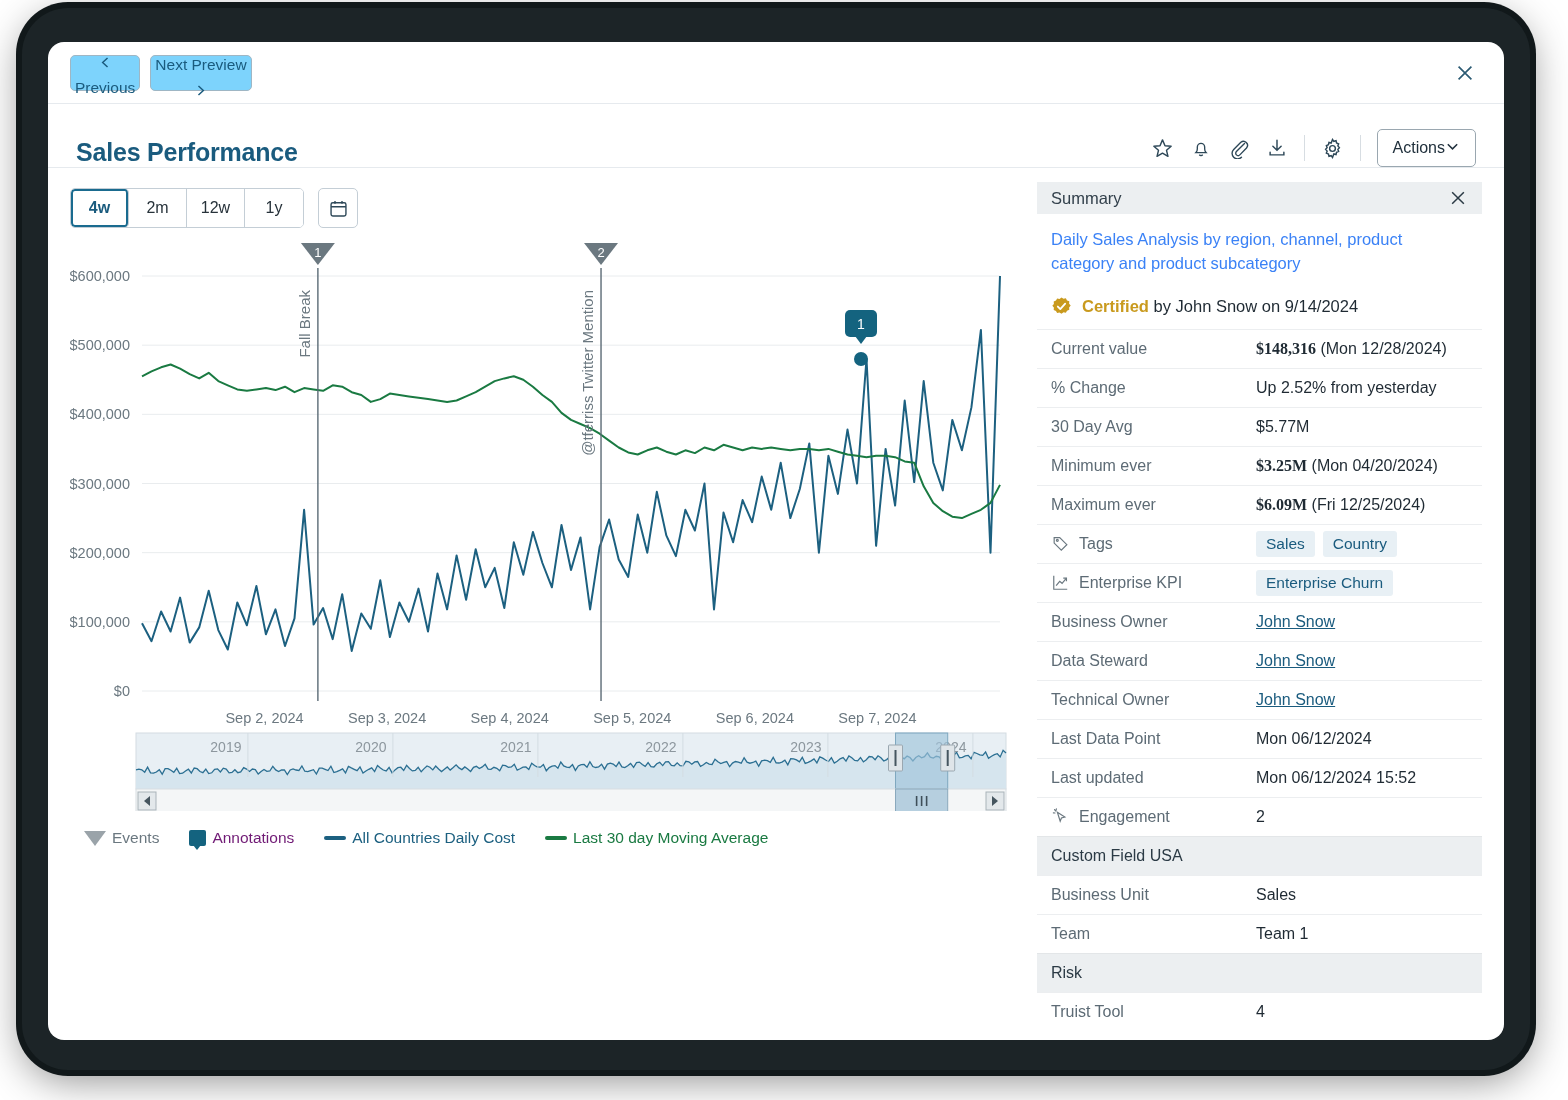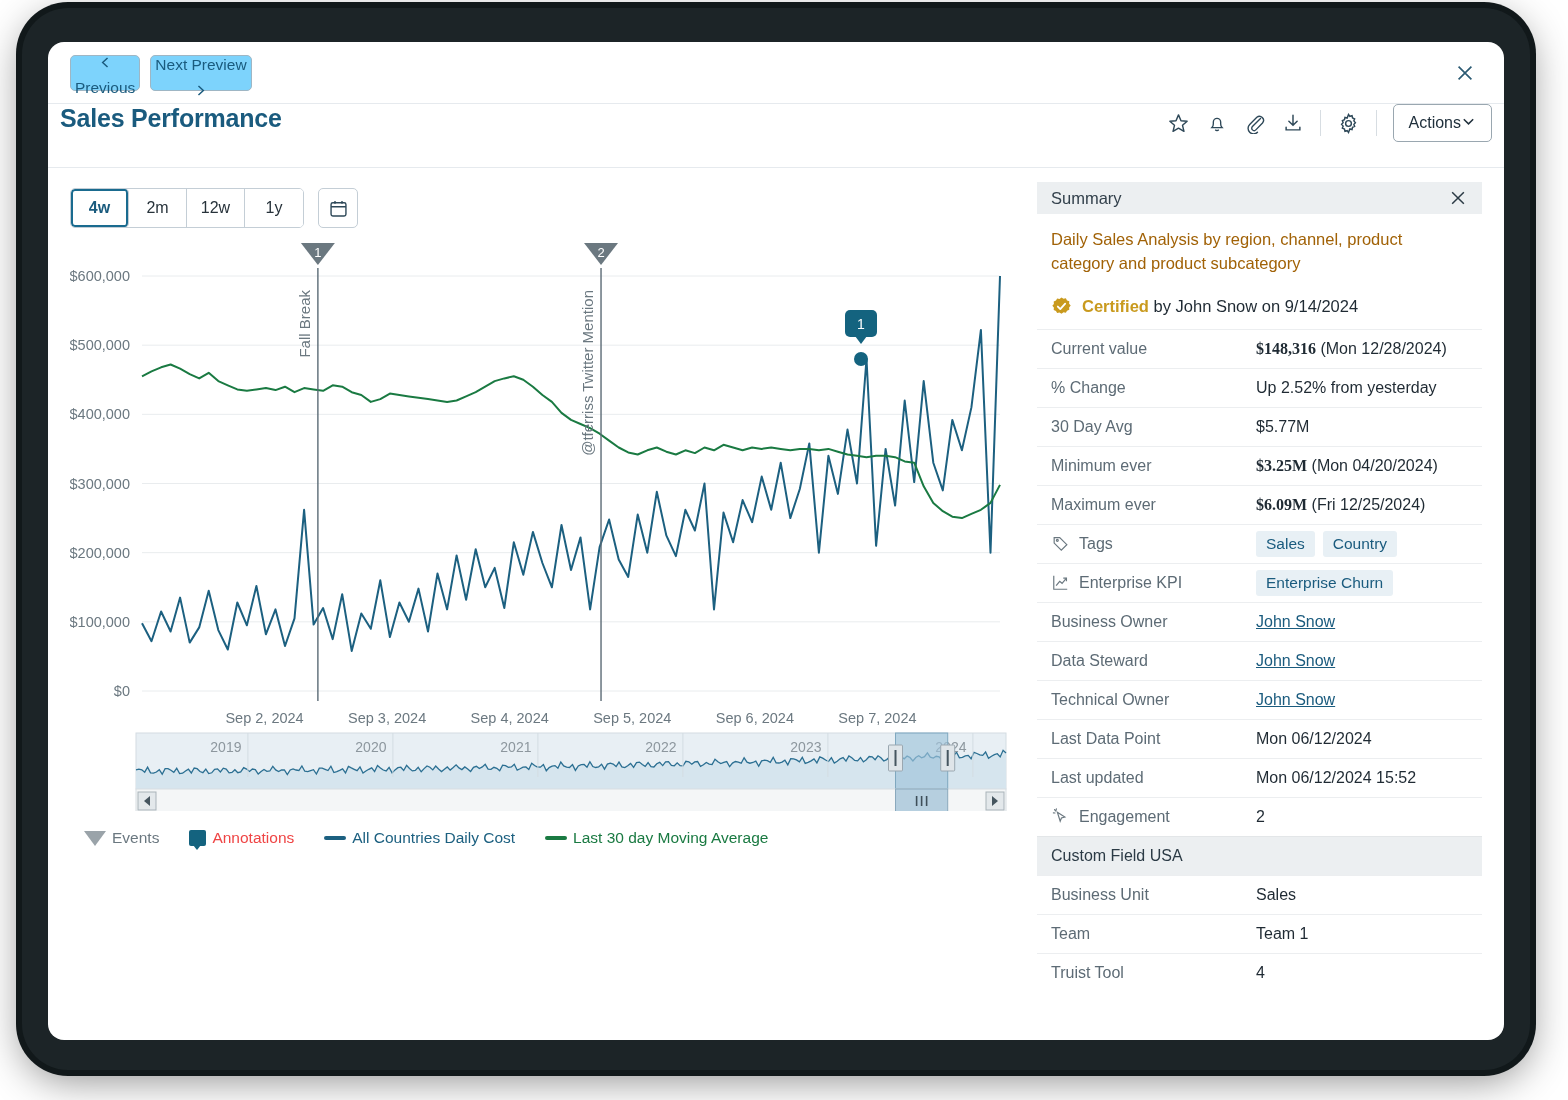--- a/index.html
+++ b/index.html
@@ -40,22 +40,22 @@
     color: #1a5b7e; font-size: 15.5px;
     cursor: pointer; white-space: nowrap; flex-direction: column;
   }
   .navbtn svg { display: block; }
   .nav-spacer { flex: 1; }
   .close-x { width: 34px; height: 34px; display: flex; align-items: center;
     justify-content: center; cursor: pointer; color: #2b5a73; }
 
   
   .titlebar {
-    height: 64px; display: flex; align-items: flex-start;
-    padding: 0 12px; border-bottom: 1px solid #e6eaee;
+    height: 64px; display: flex; align-items: flex-end;
+    padding: 0 28px; border-bottom: 1px solid #e6eaee;
   }
   .page-title { font-size: 25px; font-weight: bold; color: #1a5b7e; letter-spacing: -.2px; }
   .title-actions { margin-left: auto; display: flex; align-items: center; gap: 16px; }
   .ic { color: #2e4858; cursor: pointer; display: flex; align-items: center; }
   .vdiv { width: 1px; height: 26px; background: #d7dde2; }
   .actions-btn {
     display: inline-flex; align-items: center; 
     height: 38px; padding: 0 15px;
     border: 1px solid #9aa7b0; border-radius: 5px;
     background: #fff; color: #20303c; font-size: 16px; cursor: pointer;
@@ -95,21 +95,21 @@
   .leg-ann:after { content:""; position:absolute; left:4px; top:15px;
     border-left:4px solid transparent; border-right:4px solid transparent; border-top:5px solid #14637f; }
   .leg-line { width: 22px; height: 4px; border-radius: 2px; }
 
   
   .sum-head {
     background: #eceff1; height: 32px; display: flex; align-items: center;
     padding: 0 14px; color: #33414c; font-size: 16.5px;
   }
   .sum-head .x { margin-left: auto; cursor: pointer; color: #2b3a45; display: flex; }
-  .sum-desc { font-size: 16.5px; color: #a16207; line-height: 1.45; padding: 14px 14px 14px 14px; }
+  .sum-desc { font-size: 16.5px; color: #3b82f6; line-height: 1.45; padding: 14px 14px 14px 14px; }
   .srow {
     display: flex; align-items: center; min-height: 39px;
     border-top: 1px solid #eceef0; padding: 0 14px; font-size: 16px;
   }
   .slabel { color: #5d6b75; width: 205px; display: flex; align-items: center; gap: 9px; flex: none; }
   .sval { color: #1f2a33; }
   .sval b { font-weight: bold; font-family: Liberation Serif, serif; }
   .section-row { background: #eceff1; color: #2b3a45; border-top: 1px solid #e3e6e8; }
   .section-row .slabel { color: #2b3a45; width: auto; }
   .certrow { display: flex; align-items: center; gap: 10px; padding: 6px 14px 12px 14px; font-size: 16.5px; }
@@ -296,21 +296,21 @@
             </svg>
       </div>
 
       <div class="legend">
         <div class="leg">
           <span class="leg-tri"></span>
           <span style="color:#6b7880">Events</span>
         </div>
         <div class="leg">
           <span class="leg-ann"></span>
-          <span style="color:#ef4444">Annotations</span>
+          <span style="color:#701a75">Annotations</span>
         </div>
         <div class="leg">
           <span class="leg-line" style="background:#1c6080"></span>
           <span style="color:#1c6080">All Countries Daily Cost</span>
         </div>
         <div class="leg">
           <span class="leg-line" style="background:#1a7a42"></span>
           <span style="color:#1a7a42">Last 30 day Moving Average</span>
         </div>
       </div>
@@ -444,20 +444,26 @@
                 <span>Business Unit</span>
               </div>
               <div class="sval">Sales</div>
             </div>
             <div class="srow">
               <div class="slabel">
                 <span>Team</span>
               </div>
               <div class="sval">Team 1</div>
             </div>
+            <div class="srow section-row">
+              <div class="slabel">
+                <span>Risk</span>
+              </div>
+              <div class="sval"></div>
+            </div>
             <div class="srow">
               <div class="slabel">
                 <span>Truist Tool</span>
               </div>
               <div class="sval">4</div>
             </div>
           </div>
     </div>
   </div>
 

